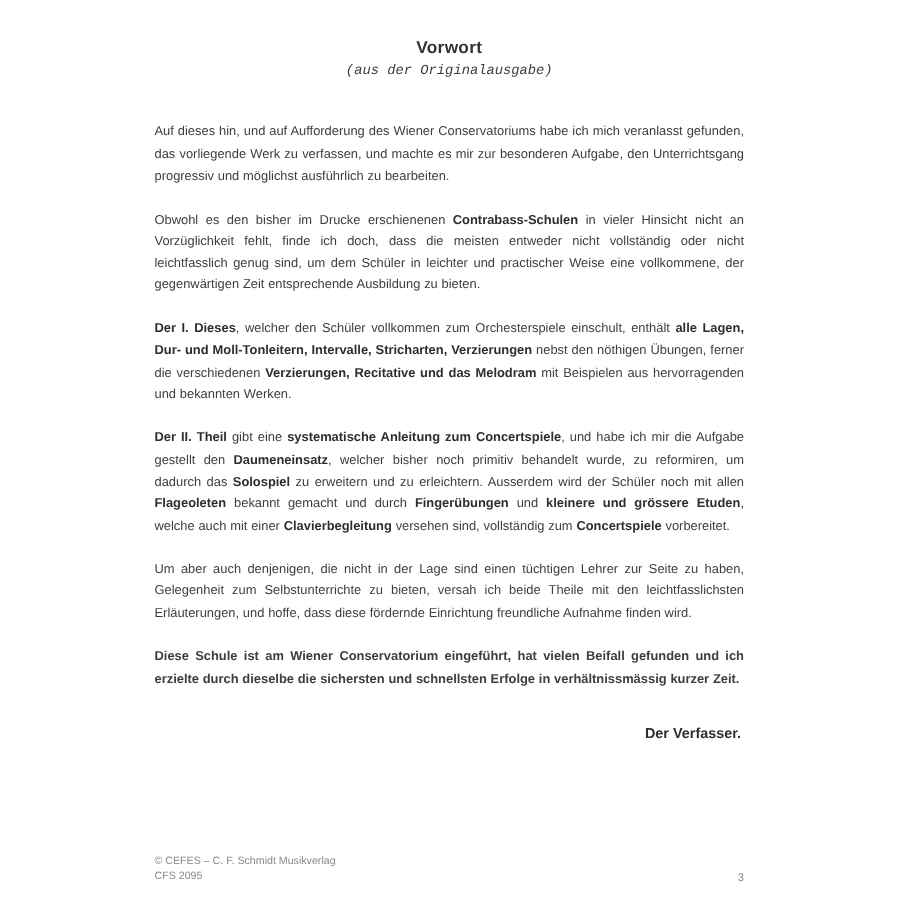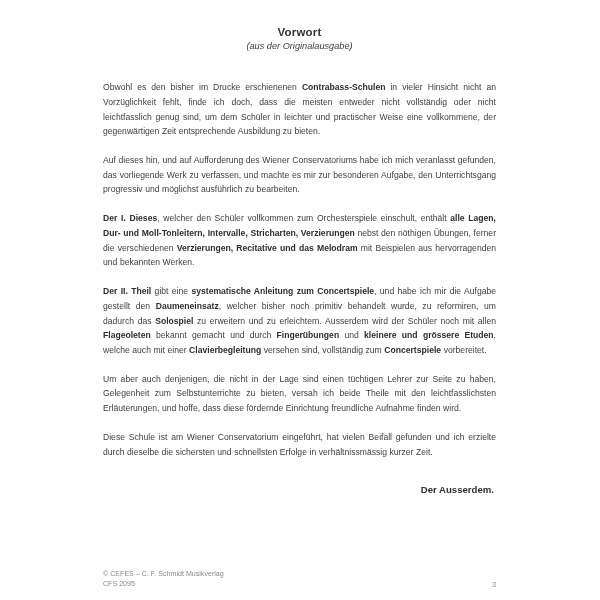--- a/index.html
+++ b/index.html
@@ -40,34 +40,36 @@
     letter-spacing: 0.2px;
     line-height: 1.25;
     margin: 0;
   }
   .doc-subtitle {
     font-size: 9.2px;
     font-style: italic;
     color: #3d3d3d;
     margin: 2px 0 0 0;
     line-height: 1.3;
+    font-family: Liberation Mono, monospace;
   }
   .body-block {
     margin-top: 27px;
   }
   p.para {
     font-size: 8.6px;
     line-height: 14.6px;
     text-align: justify;
     margin: 0 0 14.5px 0;
     color: #3d3d3d;
     word-spacing: 0.15px;
   }
   p.para:last-child {
     margin-bottom: 0;
+    font-weight: bold;
   }
   p.para b {
     font-weight: bold;
     color: #2e2e2e;
   }
   .signature {
     margin-top: 25px;
     text-align: right;
     font-size: 9.6px;
     font-weight: bold;
@@ -101,29 +103,29 @@
 <div class="page">
 
   <div class="content">
 
     <div class="title-block">
       <div class="doc-title">Vorwort</div>
       <div class="doc-subtitle">(aus der Originalausgabe)</div>
     </div>
 
     <div class="body-block">
+      <p class="para"><span>Auf dieses hin, und auf Aufforderung des Wiener Conservatoriums habe ich mich veranlasst gefunden, das vorliegende Werk zu verfassen, und machte es mir zur besonderen Aufgabe, den Unterrichtsgang progressiv und möglichst ausführlich zu bearbeiten.</span></p>
       <p class="para"><span>Obwohl es den bisher im Drucke erschienenen </span><b>Contrabass-Schulen</b><span> in vieler Hinsicht nicht an Vorzüglichkeit fehlt, finde ich doch, dass die meisten entweder nicht vollständig oder nicht leichtfasslich genug sind, um dem Schüler in leichter und practischer Weise eine vollkommene, der gegenwärtigen Zeit entsprechende Ausbildung zu bieten.</span></p>
-      <p class="para"><span>Auf dieses hin, und auf Aufforderung des Wiener Conservatoriums habe ich mich veranlasst gefunden, das vorliegende Werk zu verfassen, und machte es mir zur besonderen Aufgabe, den Unterrichtsgang progressiv und möglichst ausführlich zu bearbeiten.</span></p>
       <p class="para"><b>Der I. Dieses</b><span>, welcher den Schüler vollkommen zum Orchesterspiele einschult, enthält </span><b>alle Lagen, Dur- und Moll-Tonleitern, Intervalle, Stricharten, Verzierungen</b><span> nebst den nöthigen Übungen, ferner die verschiedenen </span><b>Verzierungen, Recitative und das Melodram</b><span> mit Beispielen aus hervorragenden und bekannten Werken.</span></p>
       <p class="para"><b>Der II. Theil</b><span> gibt eine </span><b>systematische Anleitung zum Concertspiele</b><span>, und habe ich mir die Aufgabe gestellt den </span><b>Daumeneinsatz</b><span>, welcher bisher noch primitiv behandelt wurde, zu reformiren, um dadurch das </span><b>Solospiel</b><span> zu erweitern und zu erleichtern. Ausserdem wird der Schüler noch mit allen </span><b>Flageoleten</b><span> bekannt gemacht und durch </span><b>Fingerübungen</b><span> und </span><b>kleinere und grössere Etuden</b><span>, welche auch mit einer </span><b>Clavierbegleitung</b><span> versehen sind, vollständig zum </span><b>Concertspiele</b><span> vorbereitet.</span></p>
       <p class="para"><span>Um aber auch denjenigen, die nicht in der Lage sind einen tüchtigen Lehrer zur Seite zu haben, Gelegenheit zum Selbstunterrichte zu bieten, versah ich beide Theile mit den leichtfasslichsten Erläuterungen, und hoffe, dass diese fördernde Einrichtung freundliche Aufnahme finden wird.</span></p>
       <p class="para"><span>Diese Schule ist am Wiener Conservatorium eingeführt, hat vielen Beifall gefunden und ich erzielte durch dieselbe die sichersten und schnellsten Erfolge in verhältnissmässig kurzer Zeit.</span></p>
     </div>
 
-    <div class="signature">Der Ausserdem.</div>
+    <div class="signature">Der Verfasser.</div>
 
   </div>
 
   <div class="footer">
     <div class="footer-left">
       <span>© CEFES – C. F. Schmidt Musikverlag</span>
       <span>CFS 2095</span>
     </div>
     <div class="footer-page">3</div>
   </div>

